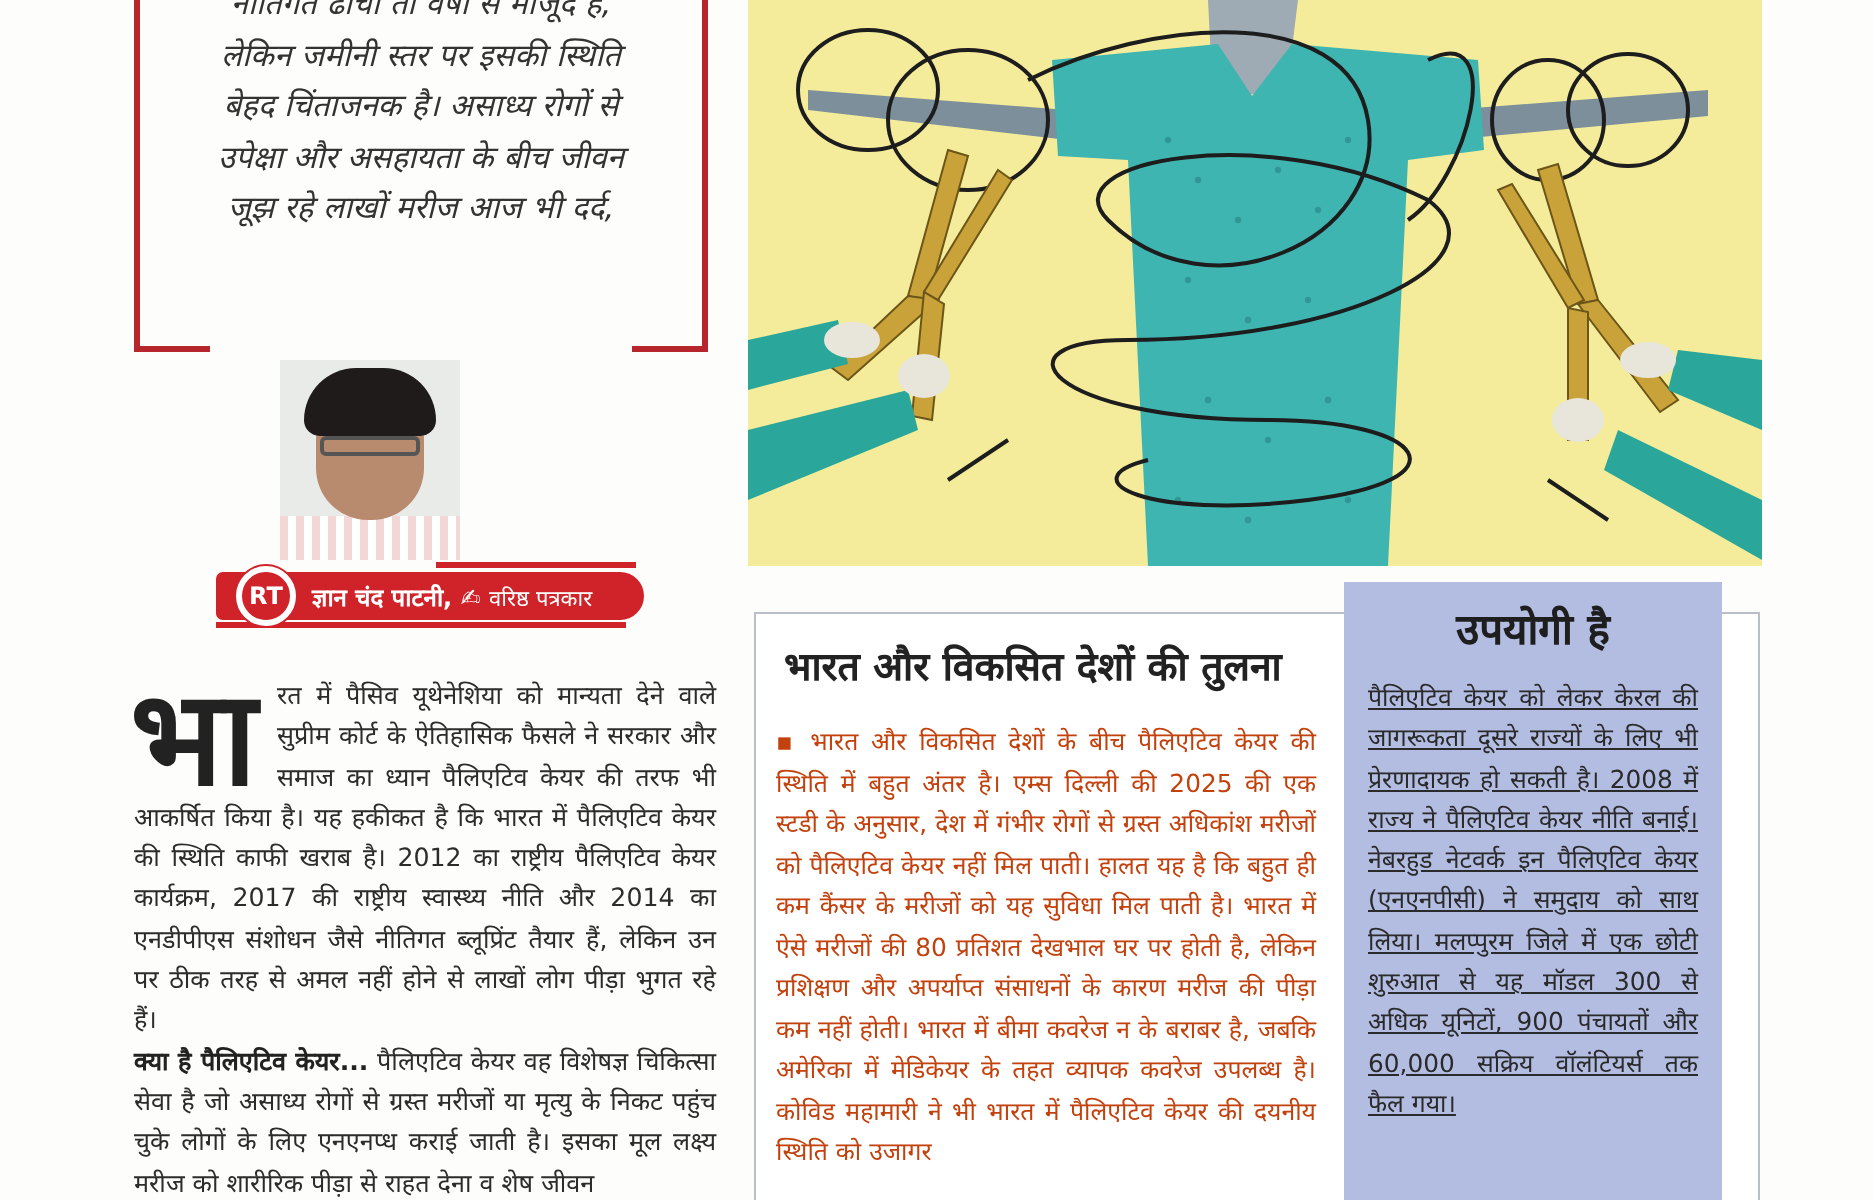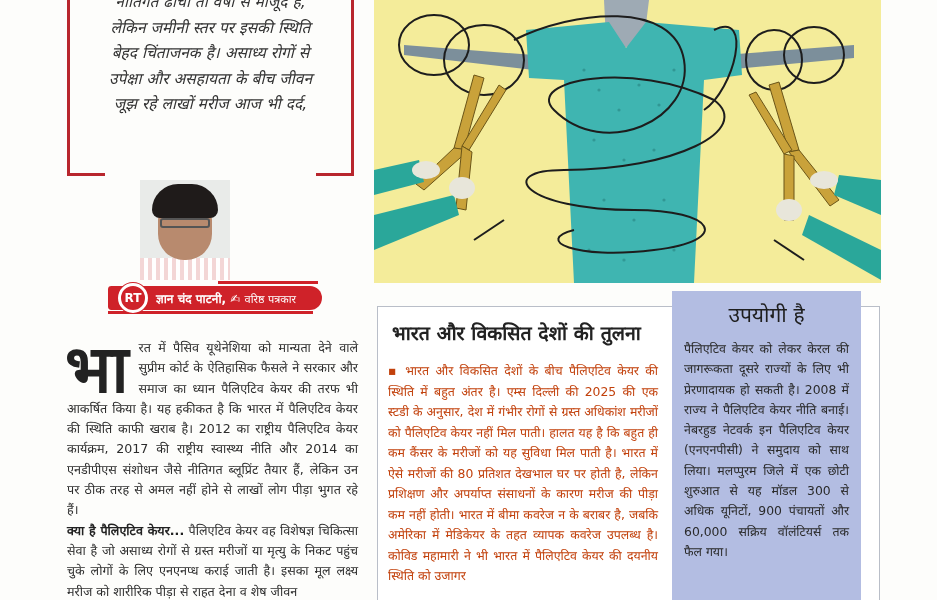--- a/index.html
+++ b/index.html
@@ -89,25 +89,25 @@
       position: absolute; left: 10px; top: 54px; width: 270px;
       font-size: 12.4px; line-height: 20.5px; text-align: justify; color: #c2410c;
     }
 
     
     #kerala-box {
       left: 672px; top: 291px; width: 189px; height: 320px;
       background: #b3bde2; box-sizing: border-box; padding: 0 12px;
     }
     #kerala-title {
-      margin-top: 8px; text-align: center; font-weight: normal; color: #1e1e1e;
+      margin-top: 8px; text-align: center; font-weight: bold; color: #1e1e1e;
       font-size: 21px; line-height: 33px;
     }
     #kerala-text {
-      margin-top: 7px; font-size: 12.4px; line-height: 20.3px; text-align: justify; color: #2a2a2a;
+      margin-top: 7px; font-size: 12.4px; line-height: 20.3px; text-align: justify; color: #2a2a2a; text-decoration: underline;
     }
   </style>
 </head>
 <body>
 
 <div id="quote-box" class="abs">
   <div id="quote-text">
     <div>नीतिगत ढांचा तो वर्षों से मौजूद है,</div>
     <div>लेकिन जमीनी स्तर पर इसकी स्थिति</div>
     <div>बेहद चिंताजनक है। असाध्य रोगों से</div>

